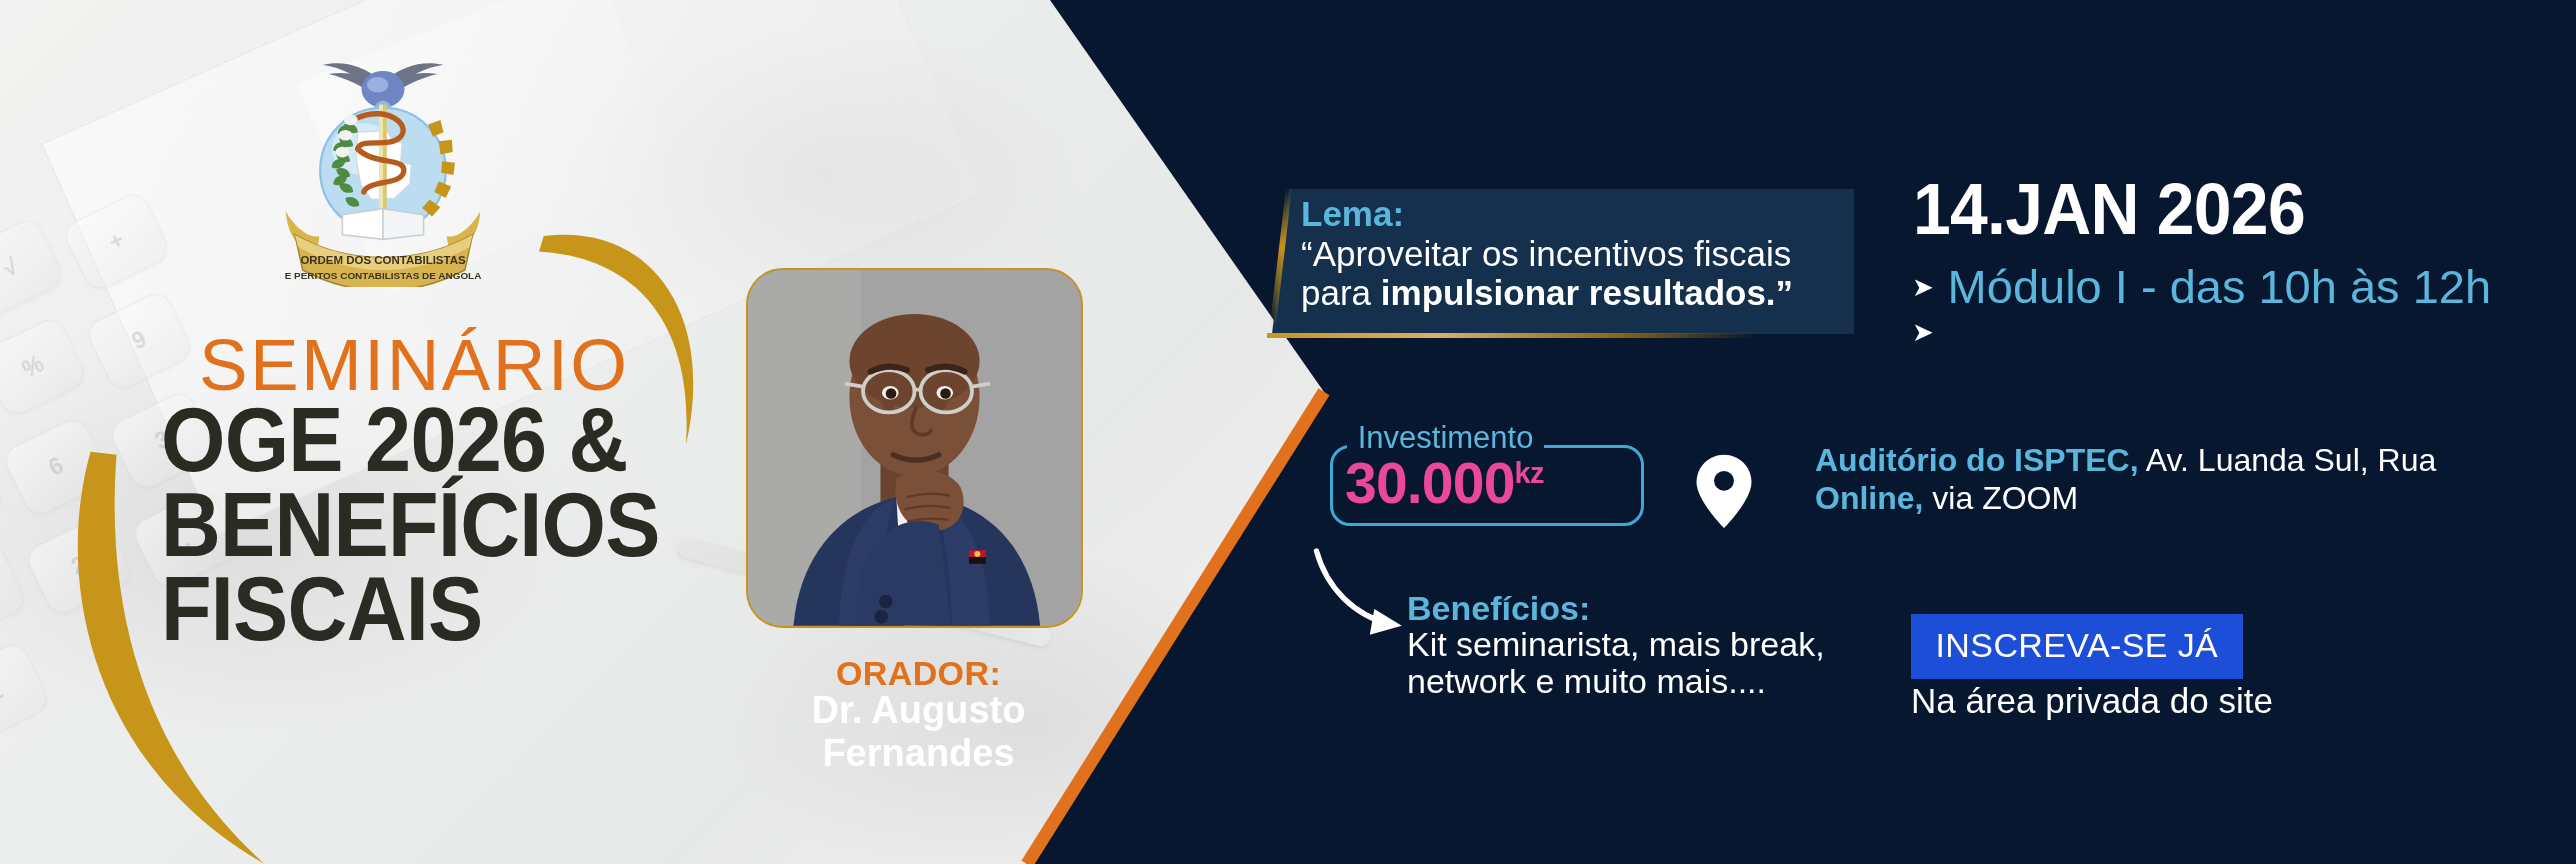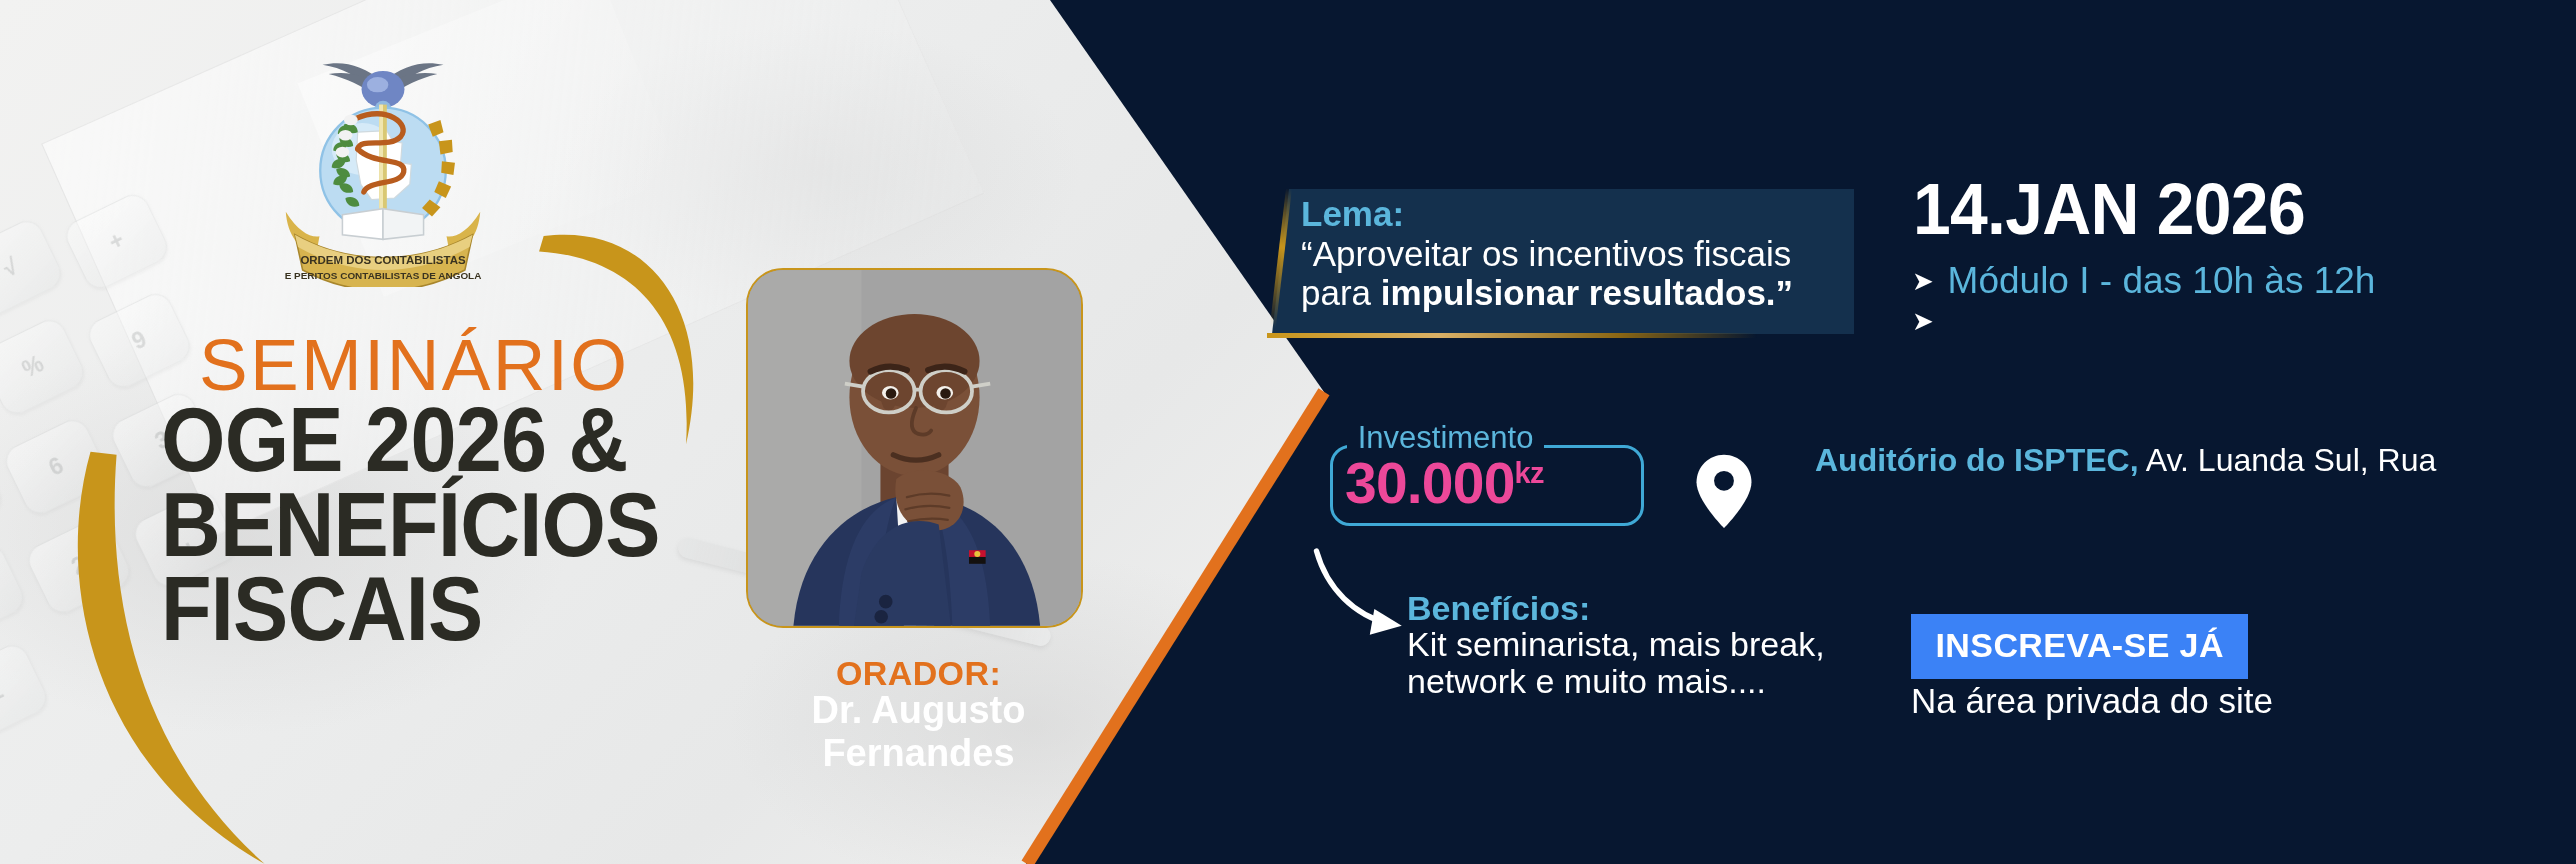--- a/index.html
+++ b/index.html
@@ -125,21 +125,21 @@
 
   
   .date-big{
     position:absolute;left:1913px;top:167px;
     color:#fff;font-weight:bold;font-size:73px;letter-spacing:-0.8px;
     transform:scaleX(.93);transform-origin:left top;white-space:nowrap;
   }
   .modules{position:absolute;left:1912px;top:260px;width:536px;}
   .module-row{display:flex;align-items:center;gap:13.8px;margin-bottom:4.6px;}
   .module-arrow{color:#fff;font-size:26px;line-height:1;}
-  .module-text{color:#5BB6DC;font-size:37px;line-height:1.16;white-space:nowrap;}
+  .module-text{color:#5BB6DC;font-size:47px;line-height:1.16;white-space:nowrap;}
 
   
   .invest-box{
     position:absolute;left:1330px;top:445px;width:314px;height:81px;
     border:3.1px solid #3FA9D6;border-radius:20px;
   }
   .invest-label{
     position:absolute;left:1347px;top:422px;background:#071730;
     padding:0 10.7px;color:#5BB6DC;font-size:31px;line-height:1;
   }
@@ -155,21 +155,21 @@
   .benefit-body{position:absolute;left:1407px;top:626px;width:490px;color:#fff;font-size:34px;line-height:1.1;}
 
   
   .pin-icon{position:absolute;left:1695px;top:453px;width:58px;height:77px;}
   .loc-text{position:absolute;left:1775px;top:442px;width:689px;color:#fff;font-size:32px;line-height:1.18;margin-left:40px;}
   .loc-text b{color:#5BB6DC;font-weight:bold;}
 
   
   .cta-button{
     position:absolute;left:1911px;top:614px;
-    background:#3b82f6;color:#fff;font-weight:bold;font-size:34px;
+    background:#1d4ed8;color:#fff;font-weight:normal;font-size:34px;
     padding:12.2px 24.5px 13.8px;border:none;letter-spacing:0.4px;cursor:pointer;
     font-family:"Liberation Sans",sans-serif;
   }
   .cta-sub{position:absolute;left:1911px;top:681px;color:#fff;font-size:35px;}
 </style>
 </head>
 <body>
 
 <div class="banner">
 
@@ -368,19 +368,20 @@
     <div>Kit seminarista, mais break,</div>
     <div>network e muito mais....</div>
   </div>
 
   <svg class="pin-icon" viewBox="0 0 76 100">
     <path d="M38 2 C 18 2, 2 18, 2 38 C 2 62, 38 98, 38 98 C 38 98, 74 62, 74 38 C 74 18, 58 2, 38 2 Z" fill="#ffffff"></path>
     <circle cx="38" cy="36" r="13" fill="#071730"></circle>
   </svg>
   <div class="loc-text">
     <div><b>Auditório do ISPTEC,</b><span> Av. Luanda Sul, Rua</span></div>
+    <div><b>Online,</b><span> via ZOOM</span></div>
   </div>
 
   <button class="cta-button">INSCREVA-SE JÁ</button>
   <div class="cta-sub">Na área privada do site</div>
 
 </div>
 
 
 </body></html>

